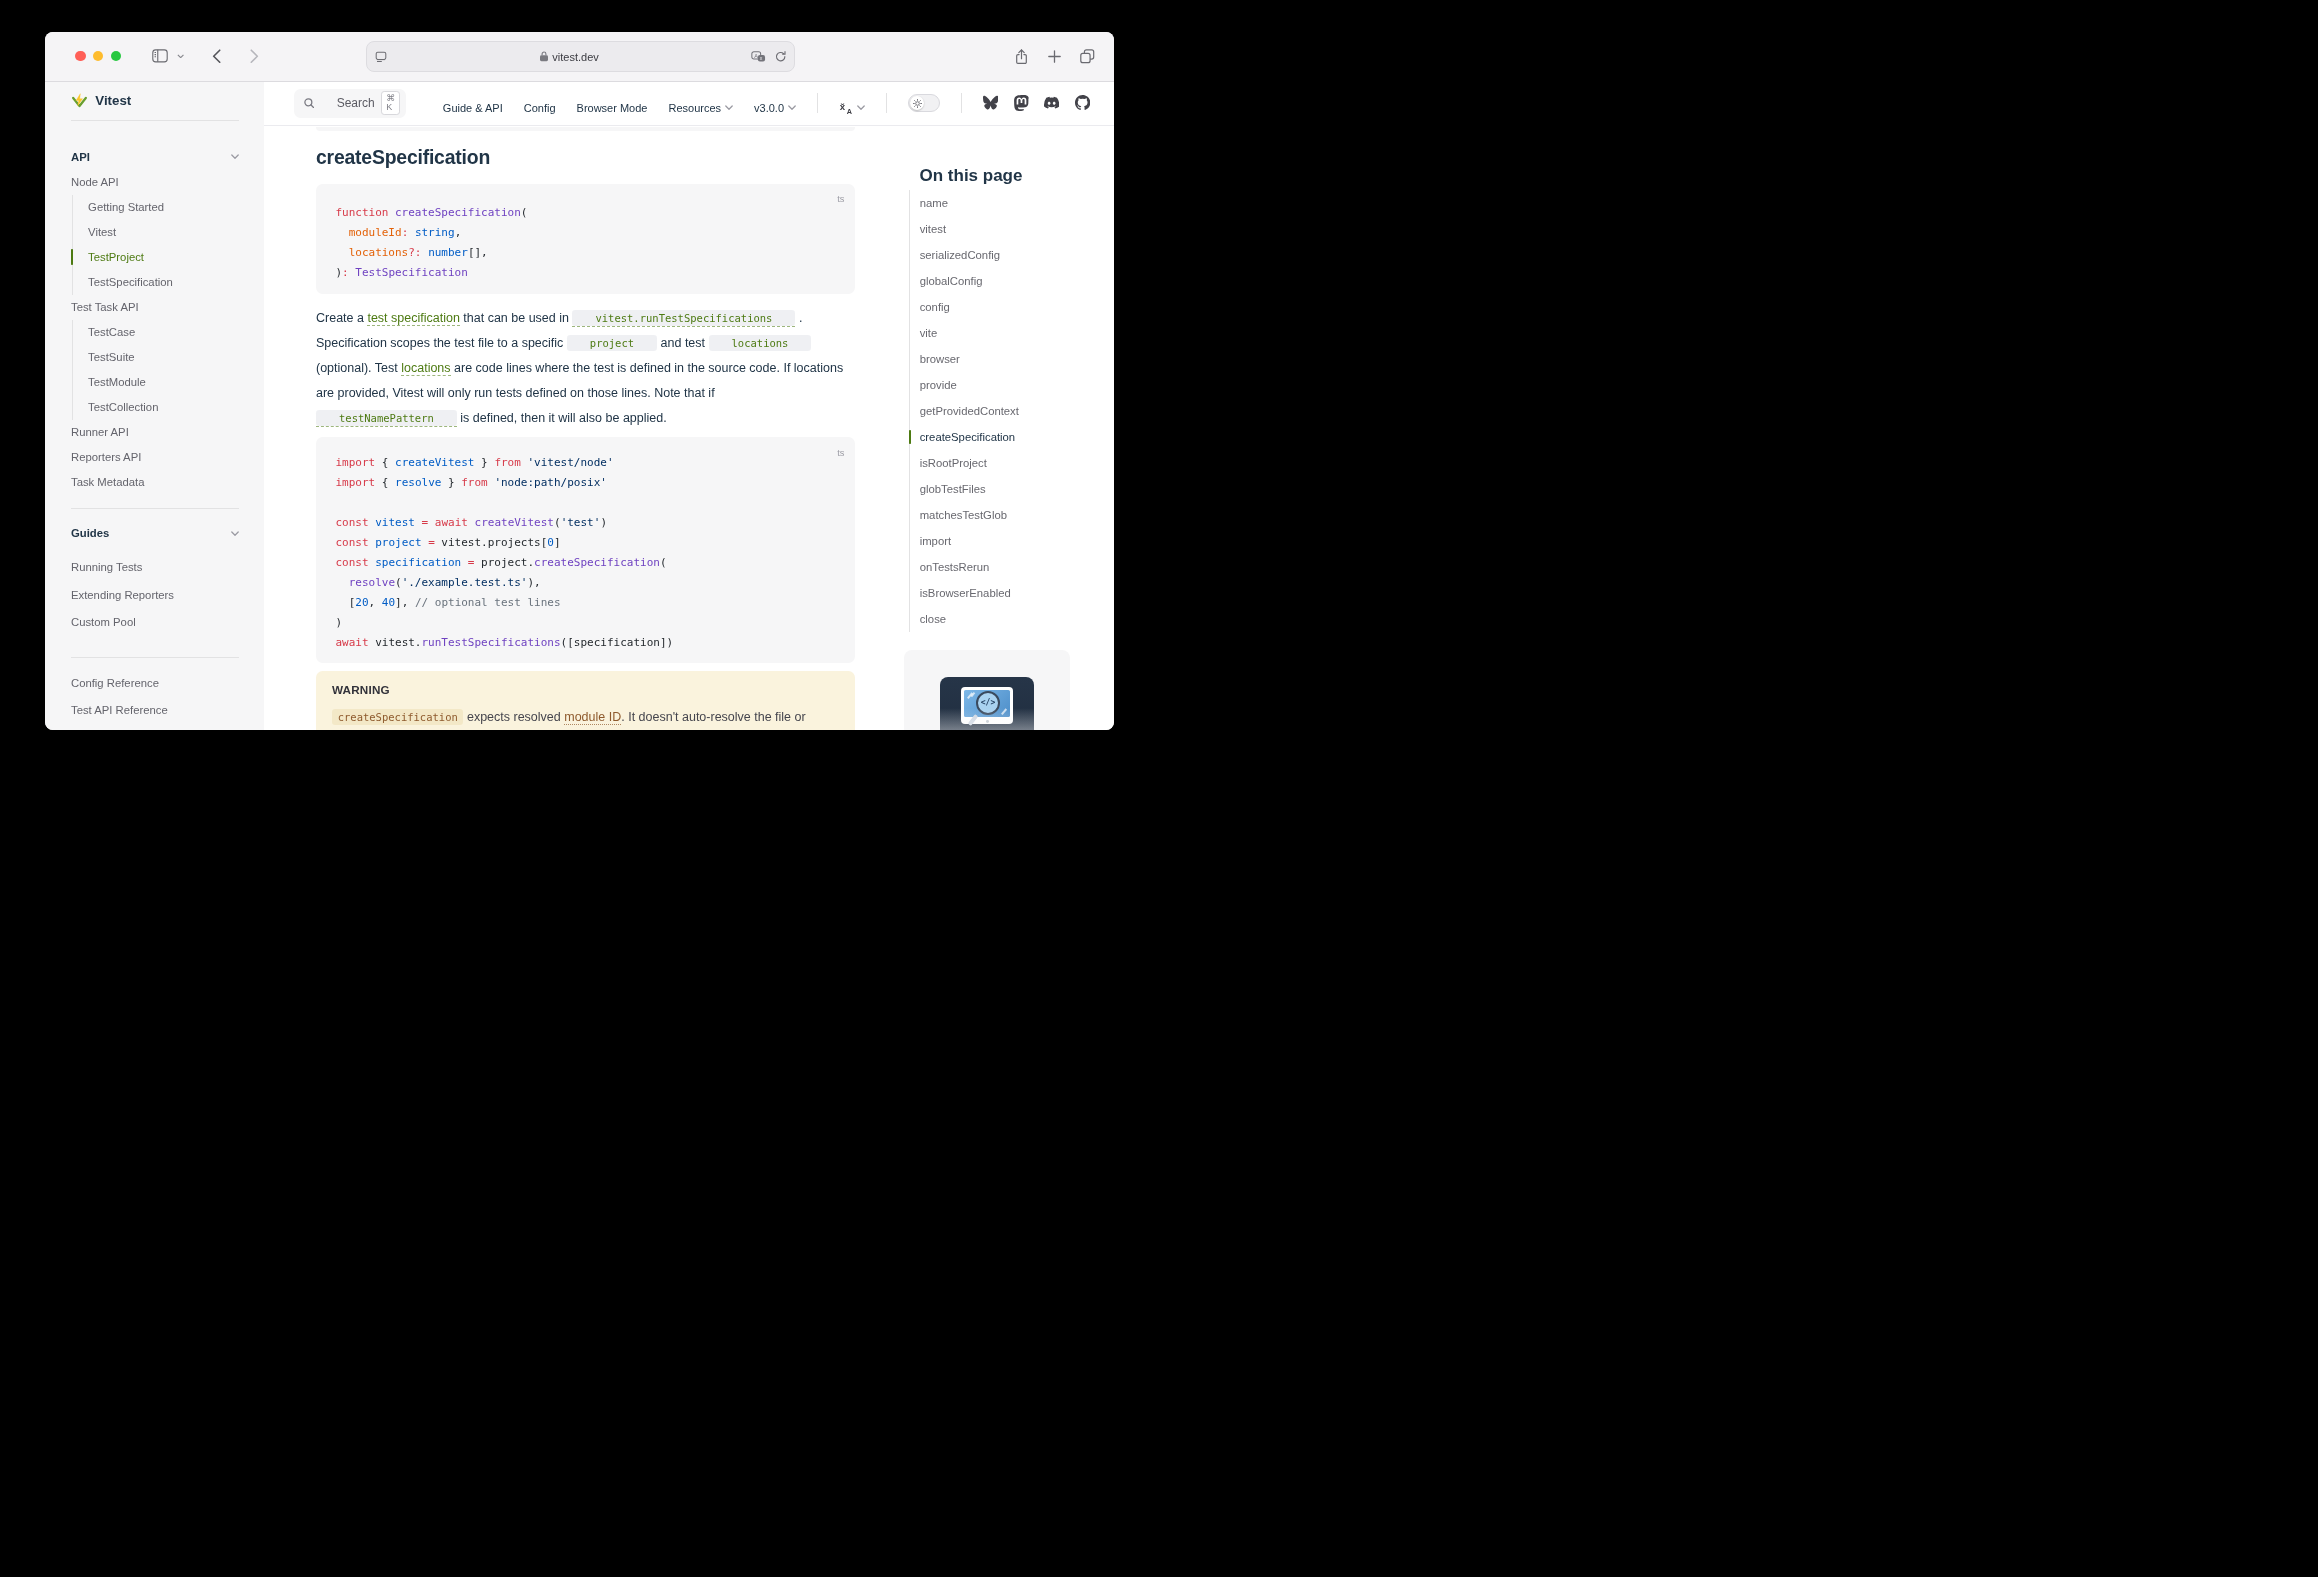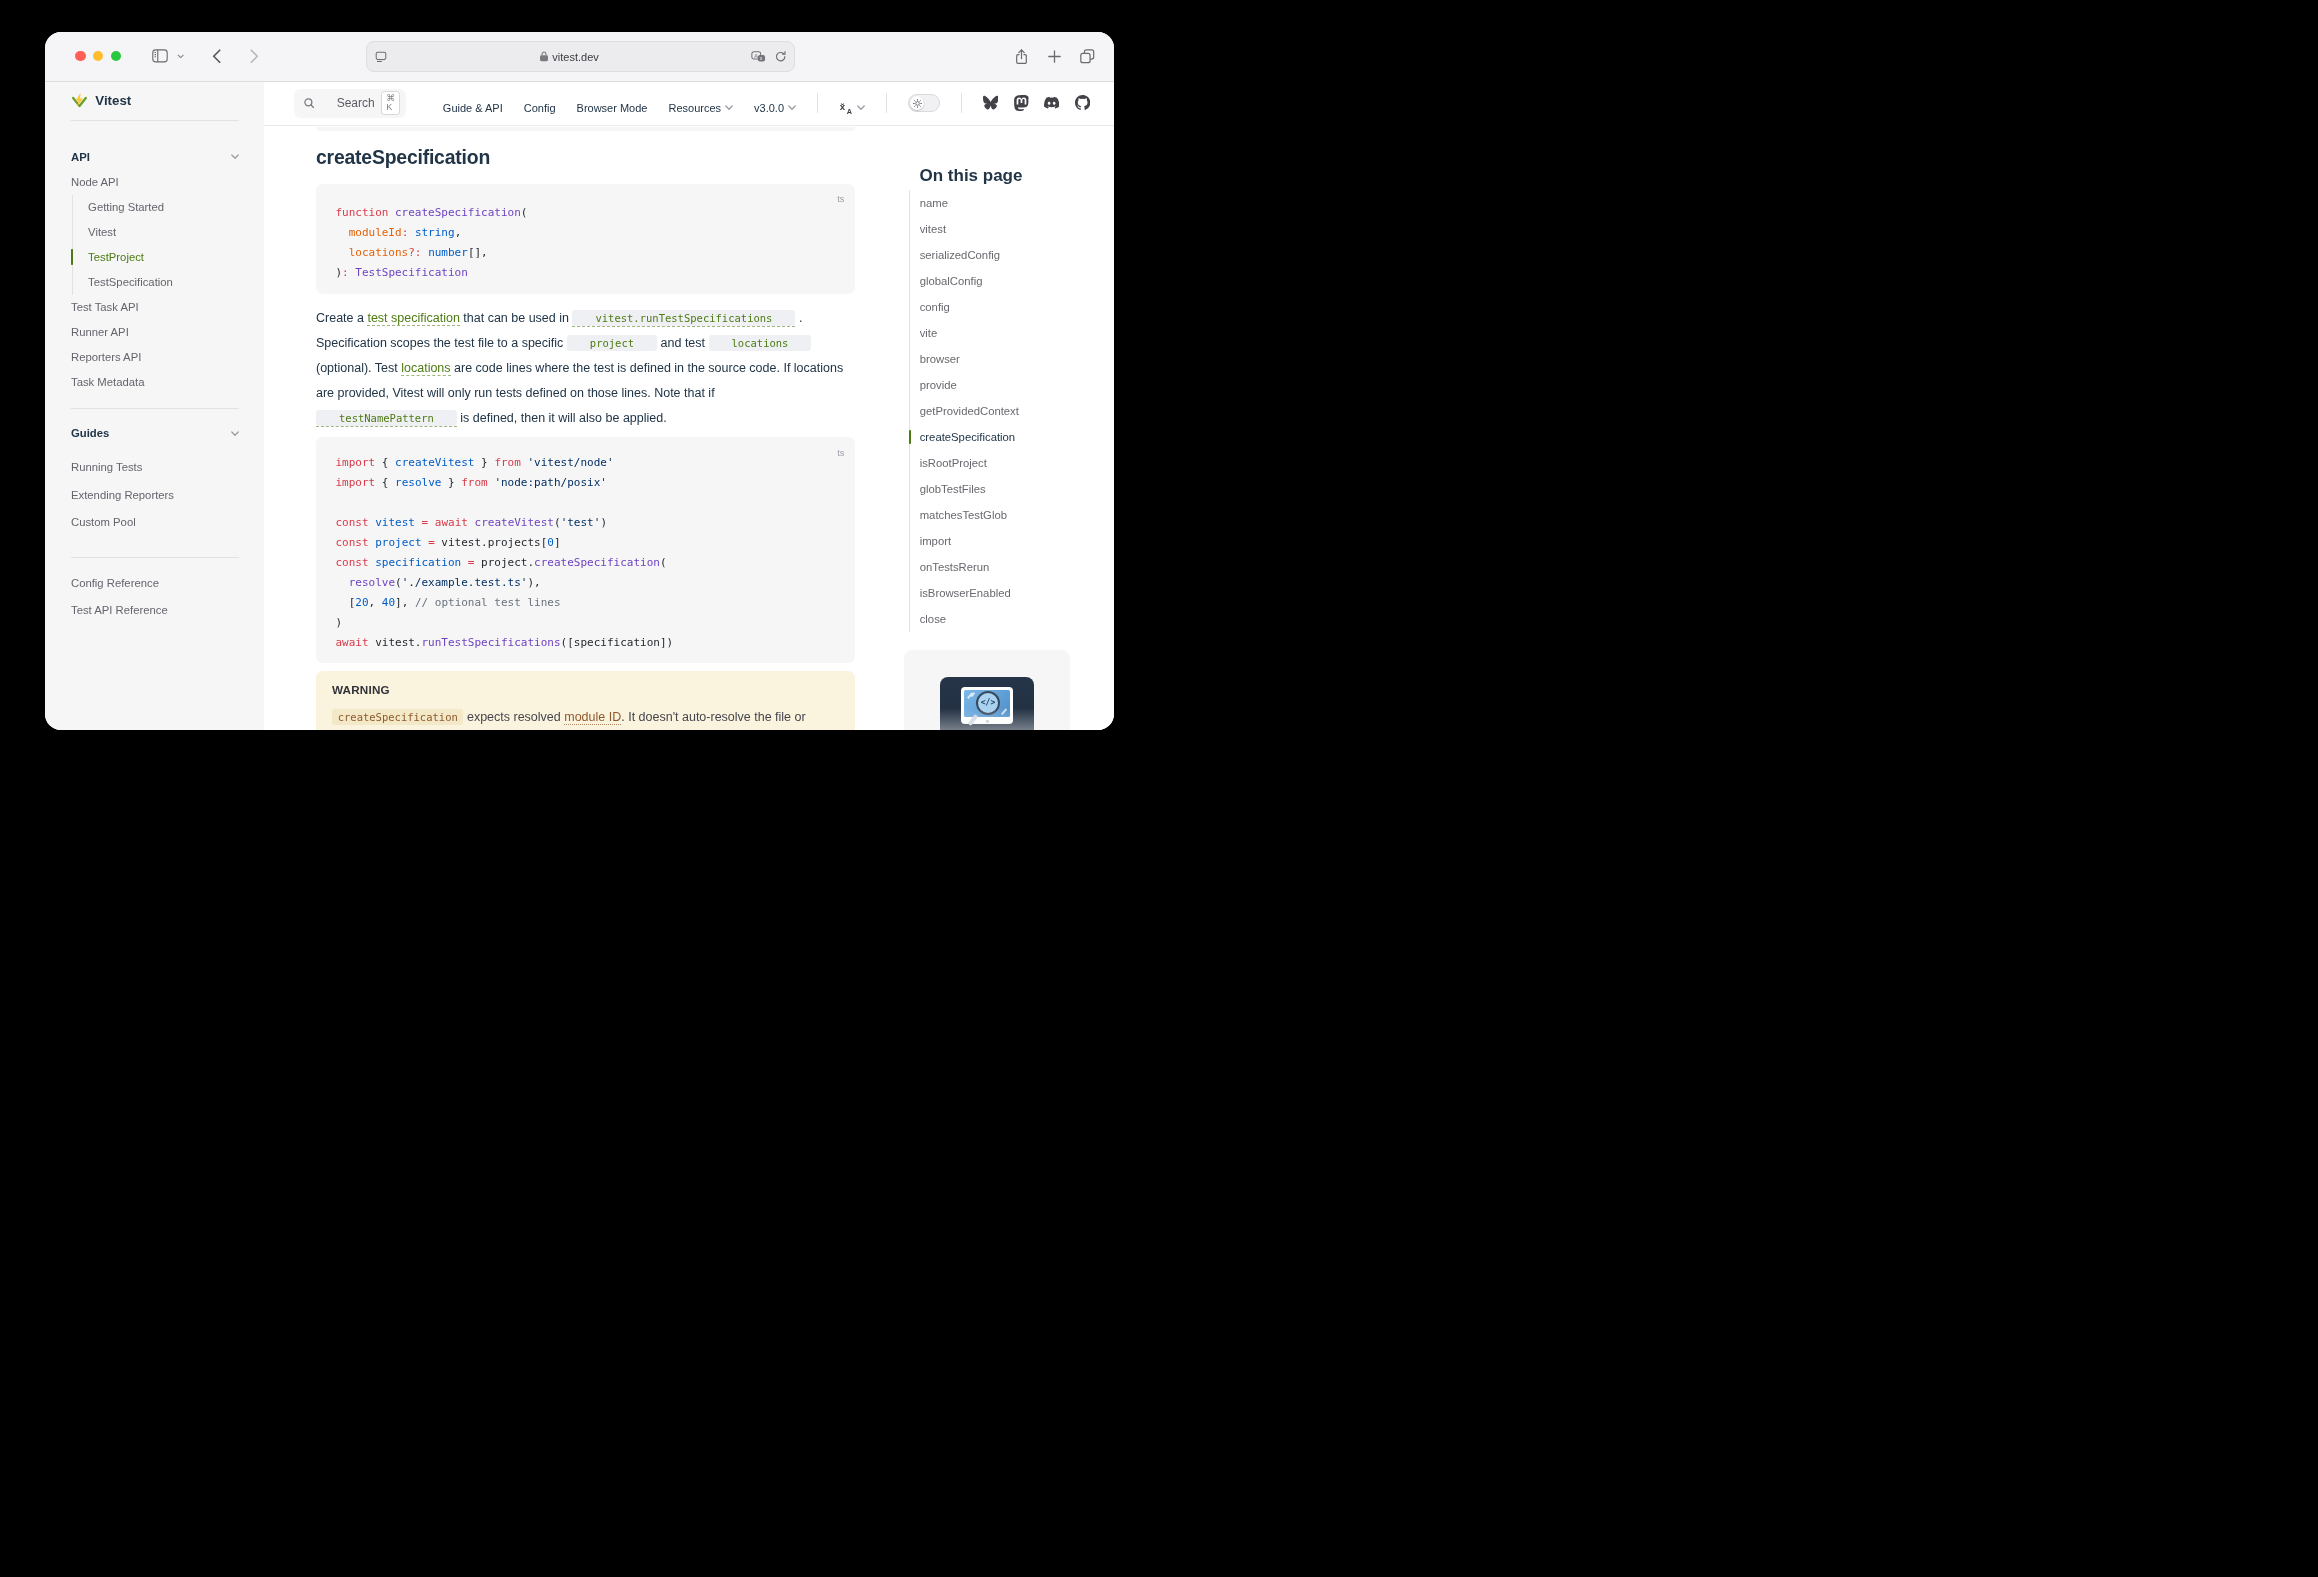--- a/index.html
+++ b/index.html
@@ -1,19 +1,19 @@
 <!DOCTYPE html>
 <html style="font-size:13px"><head>
 <meta charset="utf-8">
 <style>
   html,body{margin:0;padding:0;background:#000;width:1159px;height:789px;overflow:hidden;
     font-family:"Liberation Sans",sans-serif;-webkit-font-smoothing:antialiased;}
   *{box-sizing:border-box;}
   .window{position:absolute;left:45px;top:31.5px;width:1069px;height:698px;background:#fff;
-    border-radius:16px;overflow:hidden;box-shadow:0 16px 48px rgba(0,0,0,.5);}
+    border-radius:8px;overflow:hidden;box-shadow:0 16px 48px rgba(0,0,0,.5);}
   
   .toolbar{height:50px;background:#f5f4f6;border-bottom:0.8px solid #dcdbdf;display:flex;align-items:center;position:relative;}
   .lights{display:flex;gap:7.3px;margin-left:30px;}
   .light{width:10.5px;height:10.5px;border-radius:50%;}
   .tb-icons{display:flex;align-items:center;margin-left:22.6px;gap:0;}
   .tb-btn{display:flex;align-items:center;justify-content:center;padding:0 8px;height:27.4px;cursor:default;}
   .urlbar{position:absolute;left:321px;top:9.7px;width:429px;height:31px;background:#ecebee;
     border:0.8px solid #dddce0;border-radius:8px;display:flex;align-items:center;padding:0 8px;}
   .url-center{flex:1;display:flex;align-items:center;justify-content:center;gap:4.8px;color:#3b3b41;font-size:11px;}
   .tb-right{position:absolute;right:19.4px;top:0;height:50px;display:flex;align-items:center;gap:19.4px;}
@@ -206,20 +206,26 @@
             </svg>
           </div>
           <div class="sb-item">Node API</div>
           <div class="sb-group">
             <div class="sb-item">Getting Started</div>
             <div class="sb-item">Vitest</div>
             <div class="sb-item active">TestProject</div>
             <div class="sb-item">TestSpecification</div>
           </div>
           <div class="sb-item">Test Task API</div>
+          <div class="sb-group">
+            <div class="sb-item">TestCase</div>
+            <div class="sb-item">TestSuite</div>
+            <div class="sb-item">TestModule</div>
+            <div class="sb-item">TestCollection</div>
+          </div>
           <div class="sb-item">Runner API</div>
           <div class="sb-item">Reporters API</div>
           <div class="sb-item">Task Metadata</div>
           <div class="sb-divider"></div>
           <div class="sb-header hdr-guides">
             <span>Guides</span>
             <svg width="8" height="5.7" viewBox="0 0 10 7" class="chev">
               <path d="M1 1.2l4 4 4-4" fill="none" stroke="#9b9ba3" stroke-width="1.6" stroke-linecap="round" stroke-linejoin="round"></path>
             </svg>
           </div>

